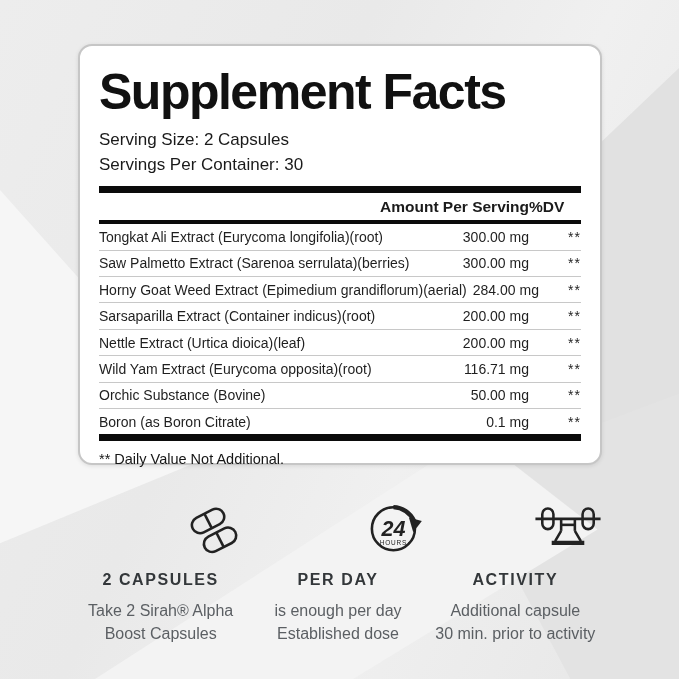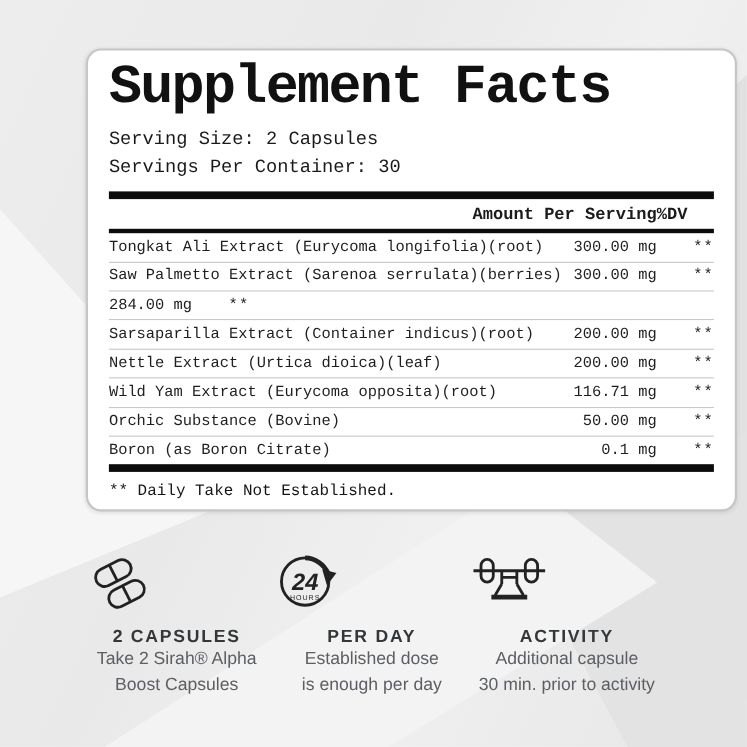--- a/index.html
+++ b/index.html
@@ -8,48 +8,47 @@
     font-family:"Liberation Sans", sans-serif;
     background:linear-gradient(115deg,#ededed 0%,#e9e9e9 38%,#f0f0f0 62%,#e6e6e6 100%);
   }
   .bg-shape{position:absolute; inset:0; pointer-events:none;}
   .bg-s1{background:#f6f6f6; clip-path:polygon(0% 28%,34% 66%,0% 80%);}
   .bg-s2{background:#e1e1e1; clip-path:polygon(100% 10%,100% 94%,58% 50%);}
   .bg-s3{background:#e3e3e3; clip-path:polygon(68% 70%,100% 58%,100% 100%,84% 100%);}
   .bg-s4{background:#f3f3f3; clip-path:polygon(14% 100%,70% 64%,88% 78%,52% 100%);}
 
   .card{
-    position:absolute; left:78px; top:44px; width:592px; height:421px;
+    position:absolute; left:78px; top:44px; width:524px; height:421px;
     background:#fff; border:2px solid #c6c6c6; border-radius:14px;
-    box-sizing:border-box; padding:4px 19px 0 19px;
+    box-sizing:border-box; padding:16px 19px 0 19px;
     box-shadow:0 1px 4px rgba(0,0,0,.10);
-    font-family:Liberation Mono, monospace;
   }
   .title{font-size:50px; font-weight:bold; letter-spacing:-1.5px; color:#111;
     margin:4px 0 9px 0; line-height:1.06; white-space:nowrap;}
   .serving{font-size:17px; color:#1a1a1a; line-height:1.45;}
   .bar-thick{height:7px; background:#0b0b0b; margin-top:9px;}
   .bar-med{height:4px; background:#0b0b0b;}
   .thead{display:flex; align-items:center; height:27px; font-size:15.5px; font-weight:bold; color:#1b1b1b;}
   .thead .h-amount{margin-left:auto;}
   .thead .h-dv{width:52px; text-align:left;}
   .row{display:flex; align-items:center; height:25.4px; font-size:14px; color:#1f1f1f;
     border-bottom:1px solid #c8c8c8;}
   .row:last-child{border-bottom:none;}
   .row .name{flex:1; padding-right:6px; white-space:nowrap;}
   .row .amt{text-align:center; white-space:nowrap;}
   .row .dv{width:52px; text-align:right; letter-spacing:1px;}
   .footnote{font-size:14.5px; color:#161616; margin-top:10px;}
 
   .features{position:absolute; left:72px; top:492px; width:532px;
     display:flex; justify-content:space-between;}
   .feature{width:186px; text-align:center;}
-  .f-icon{height:66px; display:flex; align-items:flex-end; justify-content:flex-start;}
+  .f-icon{height:66px; display:flex; align-items:flex-end; justify-content:flex-end;}
   .f-title{margin-top:13px; font-size:16px; font-weight:bold; letter-spacing:1.6px; color:#33373a;}
-  .f-text{font-size:16px; color:#5b5f63; line-height:1.42;}
+  .f-text{margin-top:11px; font-size:16px; color:#5b5f63; line-height:1.42;}
 </style>
 </head>
 <body>
 
 <div class="stage">
   <div class="bg-shape bg-s1"></div>
   <div class="bg-shape bg-s2"></div>
   <div class="bg-shape bg-s3"></div>
   <div class="bg-shape bg-s4"></div>
 
@@ -72,20 +71,21 @@
         <span class="name">Tongkat Ali Extract (Eurycoma longifolia)(root)</span>
         <span class="amt">300.00 mg</span>
         <span class="dv">**</span>
       </div>
       <div class="row">
         <span class="name">Saw Palmetto Extract (Sarenoa serrulata)(berries)</span>
         <span class="amt">300.00 mg</span>
         <span class="dv">**</span>
       </div>
       <div class="row">
+        <span class="name">Horny Goat Weed Extract (Epimedium grandiflorum)(aerial)</span>
         <span class="amt">284.00 mg</span>
         <span class="dv">**</span>
       </div>
       <div class="row">
         <span class="name">Sarsaparilla Extract (Container indicus)(root)</span>
         <span class="amt">200.00 mg</span>
         <span class="dv">**</span>
       </div>
       <div class="row">
         <span class="name">Nettle Extract (Urtica dioica)(leaf)</span>
@@ -103,21 +103,21 @@
         <span class="dv">**</span>
       </div>
       <div class="row">
         <span class="name">Boron (as Boron Citrate)</span>
         <span class="amt">0.1 mg</span>
         <span class="dv">**</span>
       </div>
     </div>
 
     <div class="bar-thick" style="margin-top:0"></div>
-    <div class="footnote">** Daily Take Not Established.</div>
+    <div class="footnote">** Daily Value Not Additional.</div>
   </div>
 
   <div class="features">
 
     <div class="feature">
       <div class="f-icon">
         <svg viewBox="0 0 84 64" width="72" height="56">
           <g fill="none" stroke="#222" stroke-width="3">
             <g transform="rotate(-27 36 21)">
               <rect x="16" y="12" width="40" height="19" rx="9.5"></rect>
@@ -142,22 +142,22 @@
         <svg viewBox="0 0 72 72" width="62" height="62">
           <circle cx="33" cy="38" r="25" fill="none" stroke="#222" stroke-width="3"></circle>
           <path d="M33 13 A27 27 0 0 1 57 29" fill="none" stroke="#222" stroke-width="5"></path>
           <polygon points="51,25 66,29 56,42" fill="#222"></polygon>
           <text x="33" y="47" text-anchor="middle" font-size="25" font-weight="bold" font-style="italic" fill="#222">24</text>
           <text x="33" y="57" text-anchor="middle" font-size="7.5" letter-spacing="1" fill="#222">·HOURS·</text>
         </svg>
       </div>
       <div class="f-title">PER DAY</div>
       <div class="f-text">
+        <div>is enough per day</div>
         <div>Established dose</div>
-        <div>is enough per day</div>
       </div>
     </div>
 
     <div class="feature">
       <div class="f-icon">
         <svg viewBox="0 0 84 64" width="72" height="56">
           <g fill="none" stroke="#222" stroke-width="3">
             <line x1="4" y1="19" x2="80" y2="19"></line>
             <rect x="12" y="7" width="13" height="24" rx="6.5"></rect>
             <rect x="59" y="7" width="13" height="24" rx="6.5"></rect>

